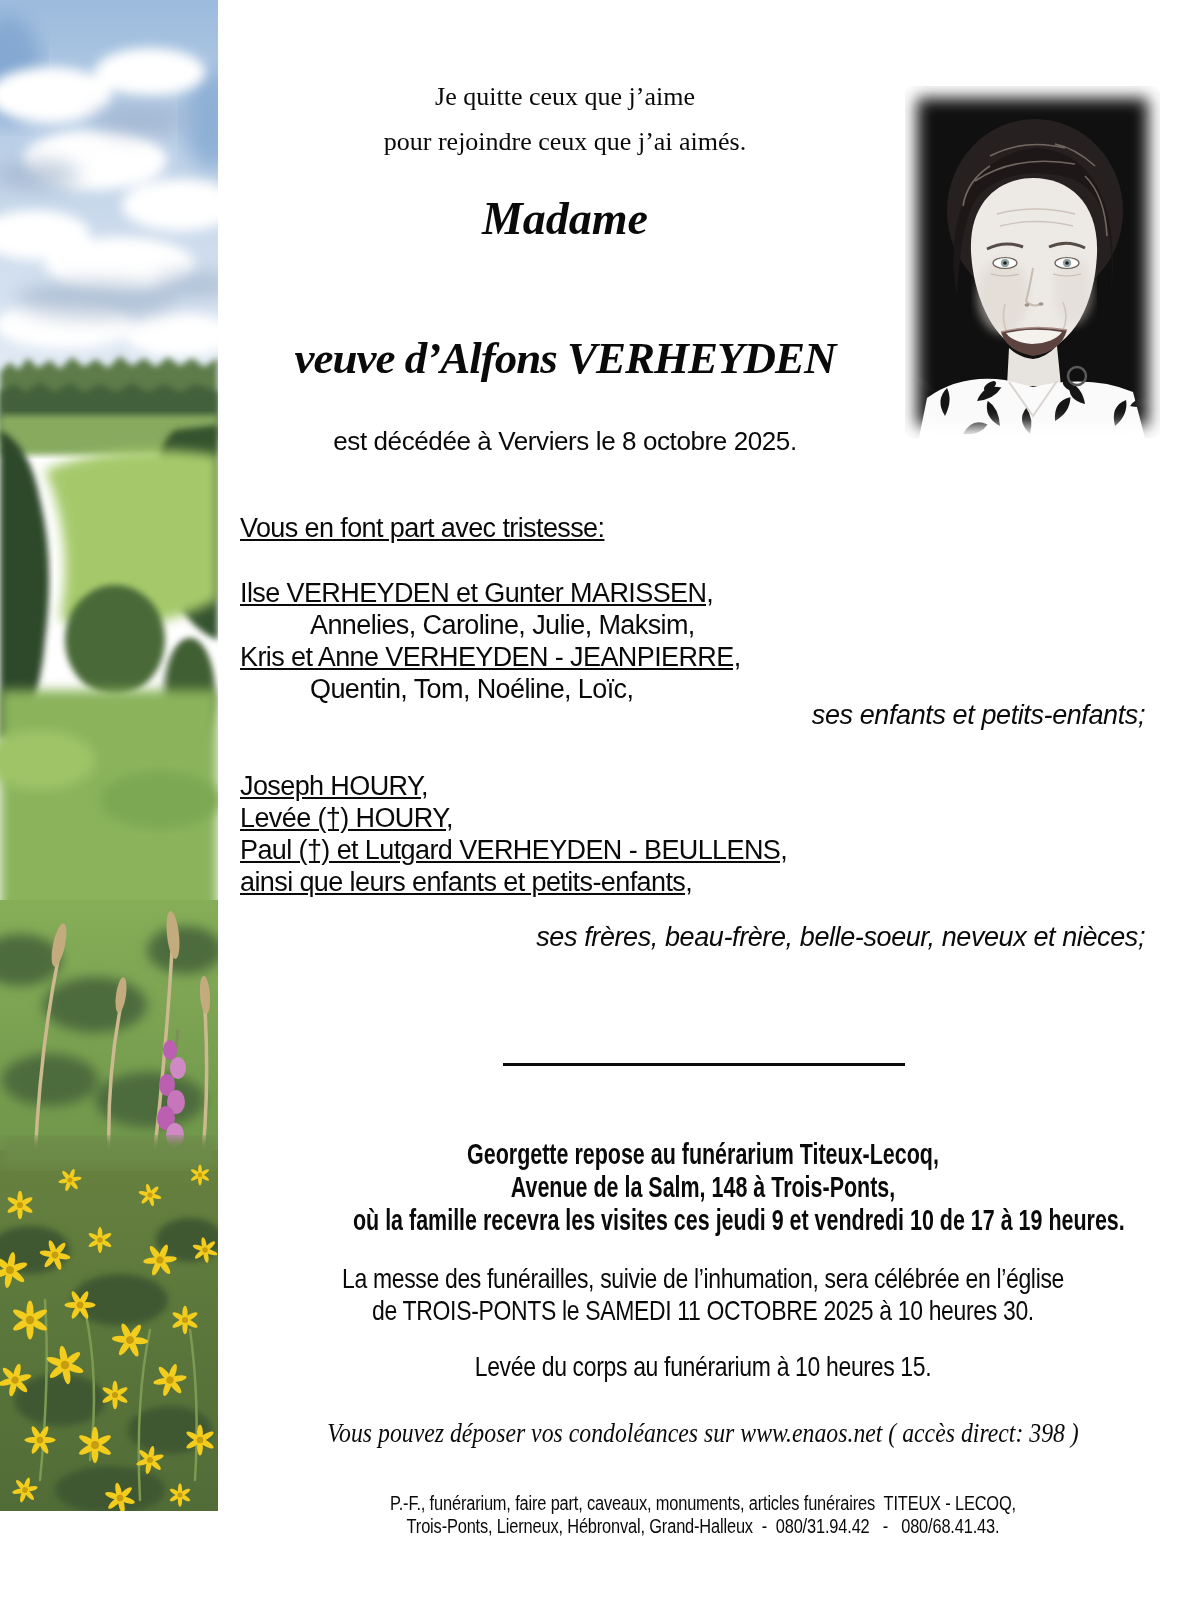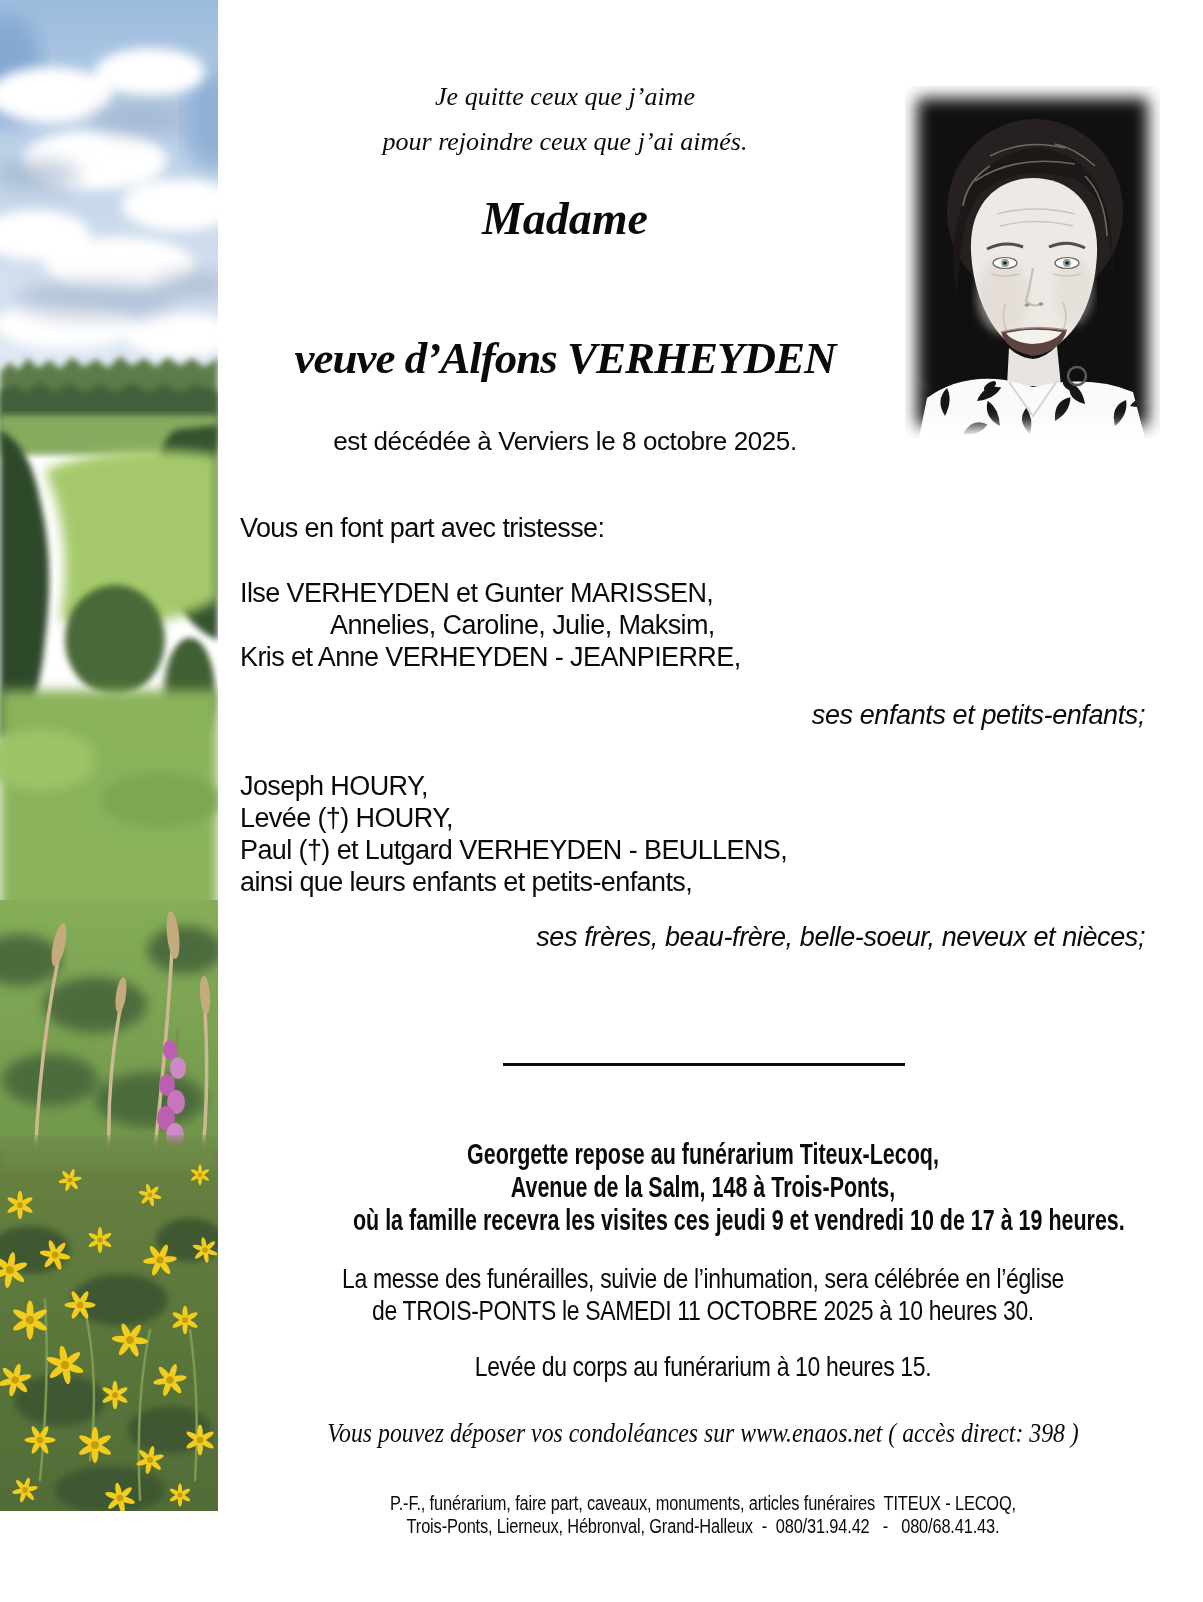--- a/index.html
+++ b/index.html
@@ -7,29 +7,29 @@
         font-family:"Liberation Sans",sans-serif;color:#0a0a0a;}
   .abs{position:absolute;}
   
   #nature-strip{left:0;top:48;width:218px;height:1511px;}
   #nature-strip svg{display:block;}
   
   #portrait{left:905px;top:86px;width:255px;height:352px;}
   #portrait::after{content:'';position:absolute;inset:0;box-shadow:inset 0 0 16px 12px #ffffff;pointer-events:none;}
   
   .hdr{left:225px;width:680px;text-align:center;}
-  .quote{font-family:"Liberation Serif",serif;font-style:italic;font-size:26px;}
+  .quote{font-family:"Liberation Serif",serif;font-size:26px;}
   .title-serif{font-family:"Liberation Serif",serif;font-style:italic;font-weight:bold;}
   .t-madame{font-size:46px;}
   .t-name{font-size:60px;letter-spacing:1px;}
   .t-widow{font-size:45px;letter-spacing:-1px;}
   .sub{font-size:26px;letter-spacing:-0.4px;}
   .body{font-size:27px;letter-spacing:-0.6px;white-space:pre;}
-  .left-col{left:240px;}
-  .indent{left:310px;margin-left:20px;}
+  .left-col{left:240px;text-decoration:underline;}
+  .indent{left:310px;}
   .relation{font-style:italic;right:58px;text-align:right;font-size:27px;letter-spacing:-0.4px;}
   .blockc{left:230px;width:946px;text-align:center;white-space:pre;}
   .bold-cond{font-weight:bold;font-size:29px;transform:scaleX(0.74);}
   .cond{font-size:28px;letter-spacing:-0.4px;transform:scaleX(0.82);}
   .enaos{font-family:"Liberation Serif",serif;font-style:italic;font-size:27px;transform:scaleX(0.88);}
   .foot{font-size:20px;letter-spacing:-0.2px;transform:scaleX(0.82);}
   #separator{left:503px;top:1063px;width:402px;height:3px;background:#0a0a0a;}
 </style>
 </head>
 <body>
@@ -276,20 +276,21 @@
 
   <div class="abs hdr quote" style="top:127px">pour rejoindre ceux que j’ai aimés.</div>
   <div class="abs hdr title-serif t-widow" style="top:332px">veuve d’Alfons VERHEYDEN</div>
   <div class="abs hdr sub" style="top:426px">est décédée à Verviers le 8 octobre 2025.</div>
 
   <div class="abs left-col body" style="top:513px">Vous en font part avec tristesse:</div>
 
   <div class="abs left-col body" style="top:578px">Ilse VERHEYDEN et Gunter MARISSEN,</div>
   <div class="abs indent  body" style="top:610px">Annelies, Caroline, Julie, Maksim,</div>
   <div class="abs left-col body" style="top:642px">Kris et Anne VERHEYDEN - JEANPIERRE,</div>
+  <div class="abs indent  body" style="top:674px">Quentin, Tom, Noéline, Loïc,</div>
   <div class="abs relation" style="top:700px">ses enfants et petits-enfants;</div>
 
   <div class="abs left-col body" style="top:771px">Joseph HOURY,</div>
   <div class="abs left-col body" style="top:803px">Levée (†) HOURY,</div>
   <div class="abs left-col body" style="top:835px">Paul (†) et Lutgard VERHEYDEN - BEULLENS,</div>
   <div class="abs left-col body" style="top:867px">ainsi que leurs enfants et petits-enfants,</div>
   <div class="abs relation" style="top:922px">ses frères, beau-frère, belle-soeur, neveux et nièces;</div>
 
 
   <div id="separator" class="abs"></div>

